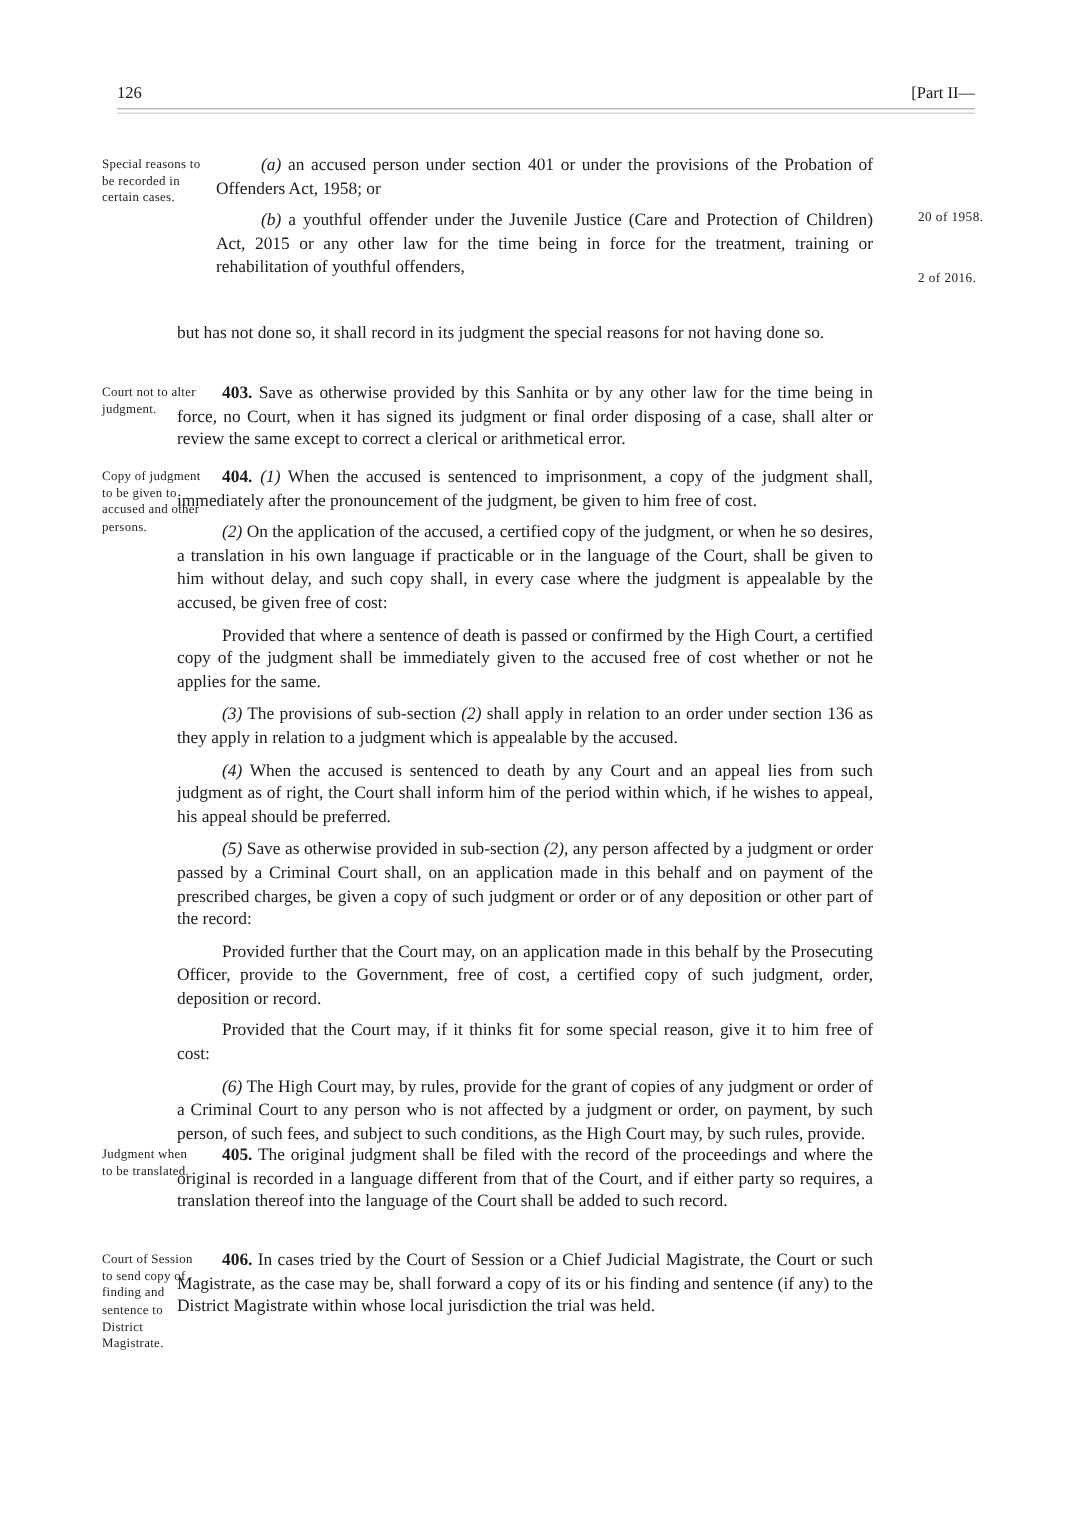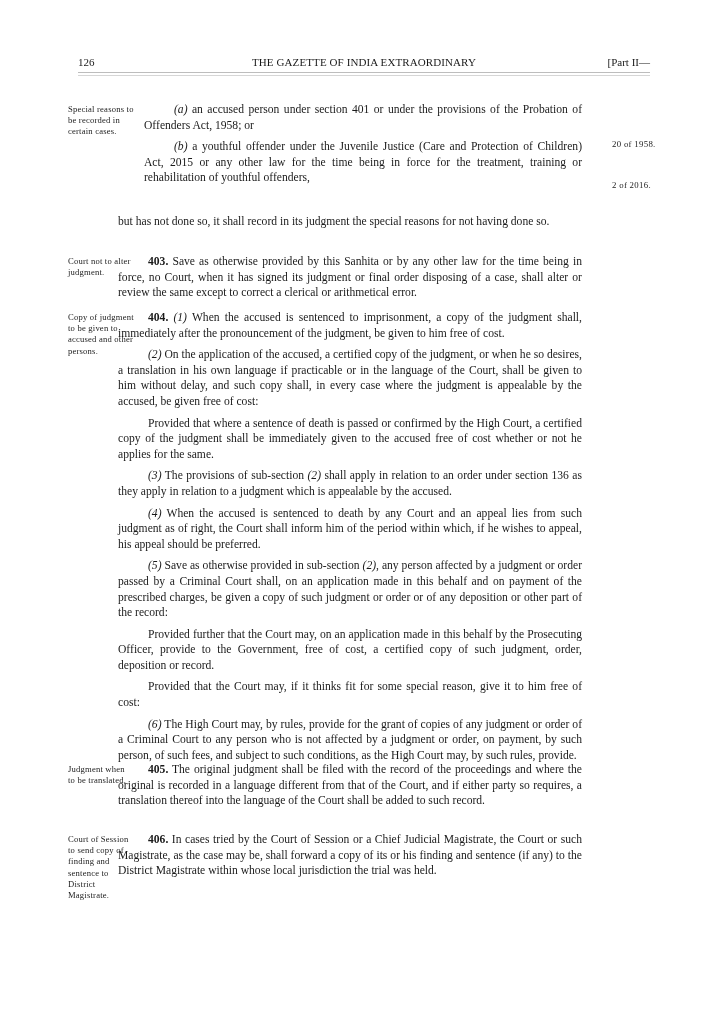--- a/index.html
+++ b/index.html
@@ -35,21 +35,20 @@
     .it { font-style: italic; }
     .rnote {
       position: absolute; left: 612px; font-size: 8.8px; color: #222; letter-spacing: 0.3px;
     }
   </style>
 </head>
 <body>
 
 <div class="header">
   <span class="pg">126</span>
-  <span class="title">THE GAZETTE OF INDIA EXTRAORDINARY</span>
   <span class="part">[Part II—</span>
 </div>
 <div class="header-rule"></div>
 
 <div class="section" style="top:104px;">
   <div class="side" style="top:0;">Special reasons to be recorded in certain cases.</div>
   <div class="body" style="top:-2px;">
     <p class="para ind"><span class="it">(a)</span><span> an accused person under section 401 or under the provisions of the Probation of Offenders Act, 1958; or</span></p>
     <p class="para ind"><span class="it">(b)</span><span> a youthful offender under the Juvenile Justice (Care and Protection of Children) Act, 2015 or any other law for the time being in force for the treatment, training or rehabilitation of youthful offenders,</span></p>
   </div>

